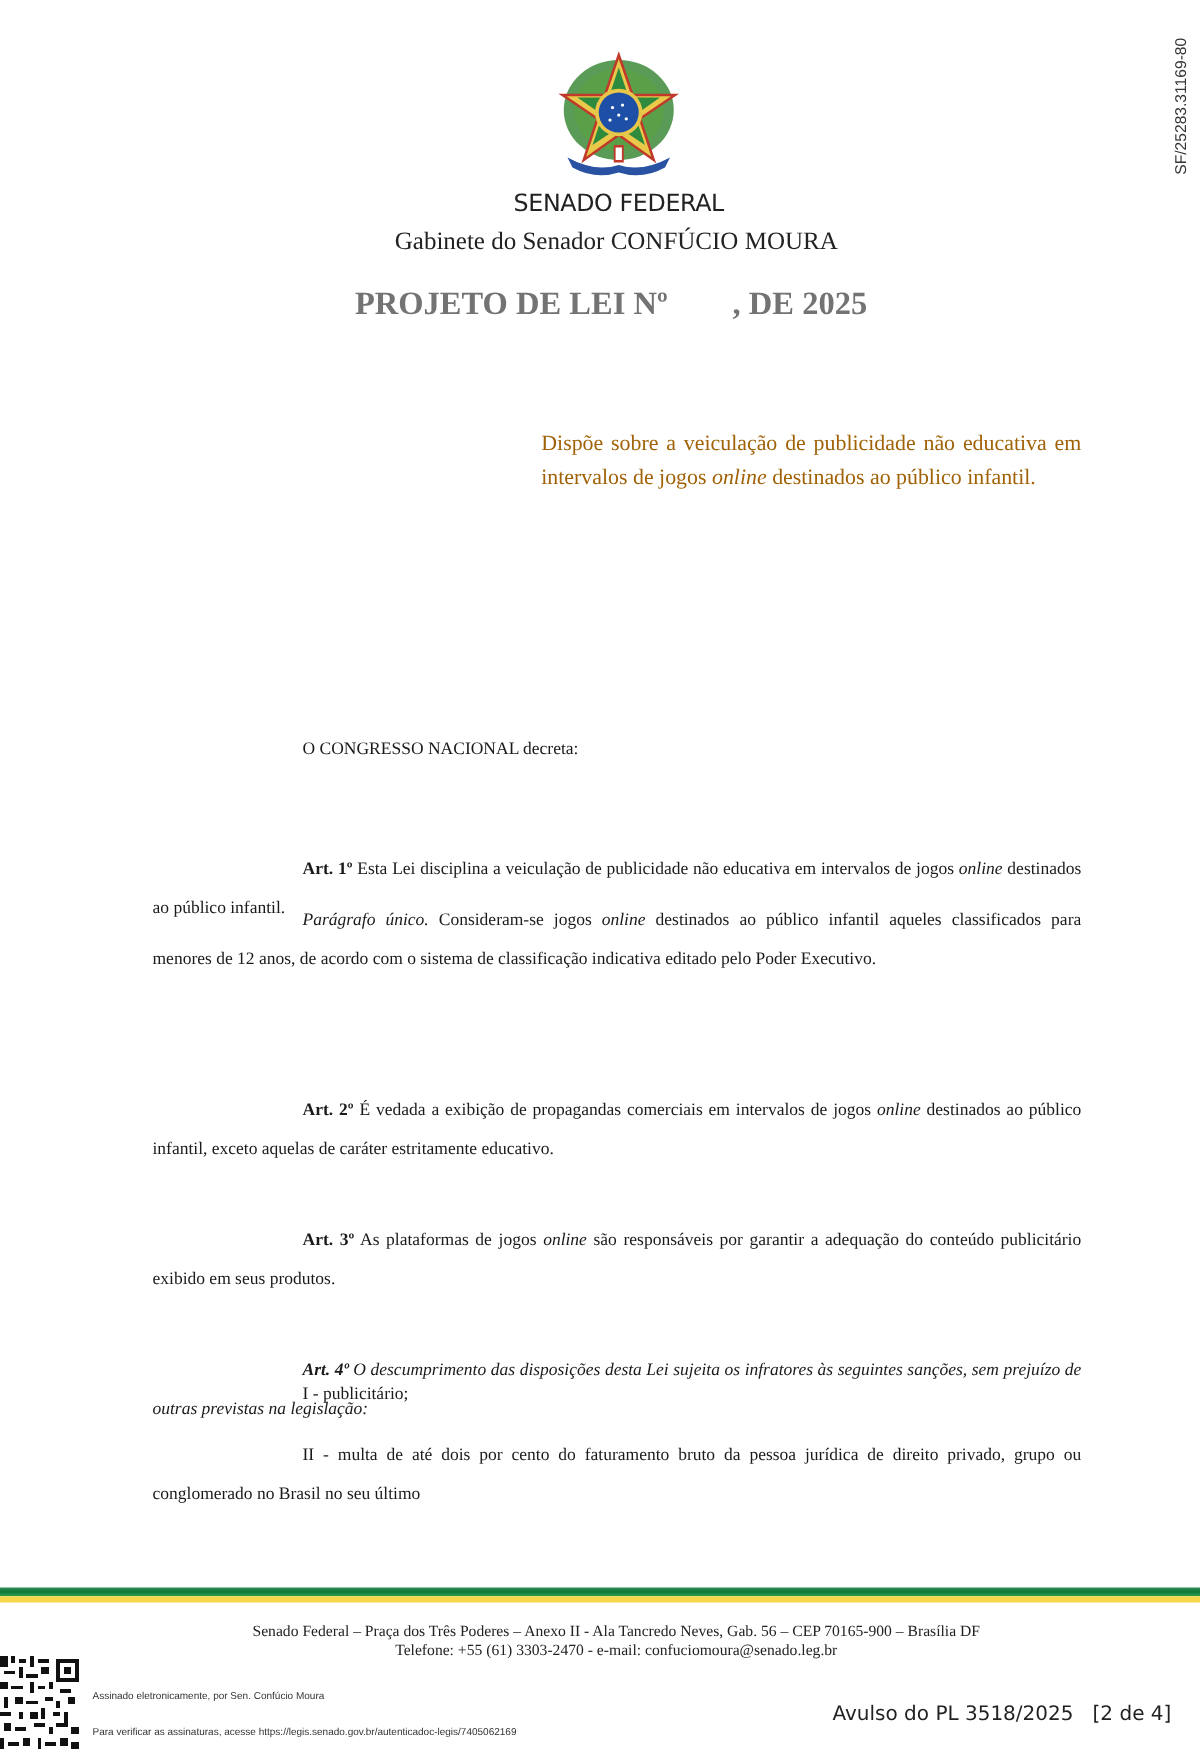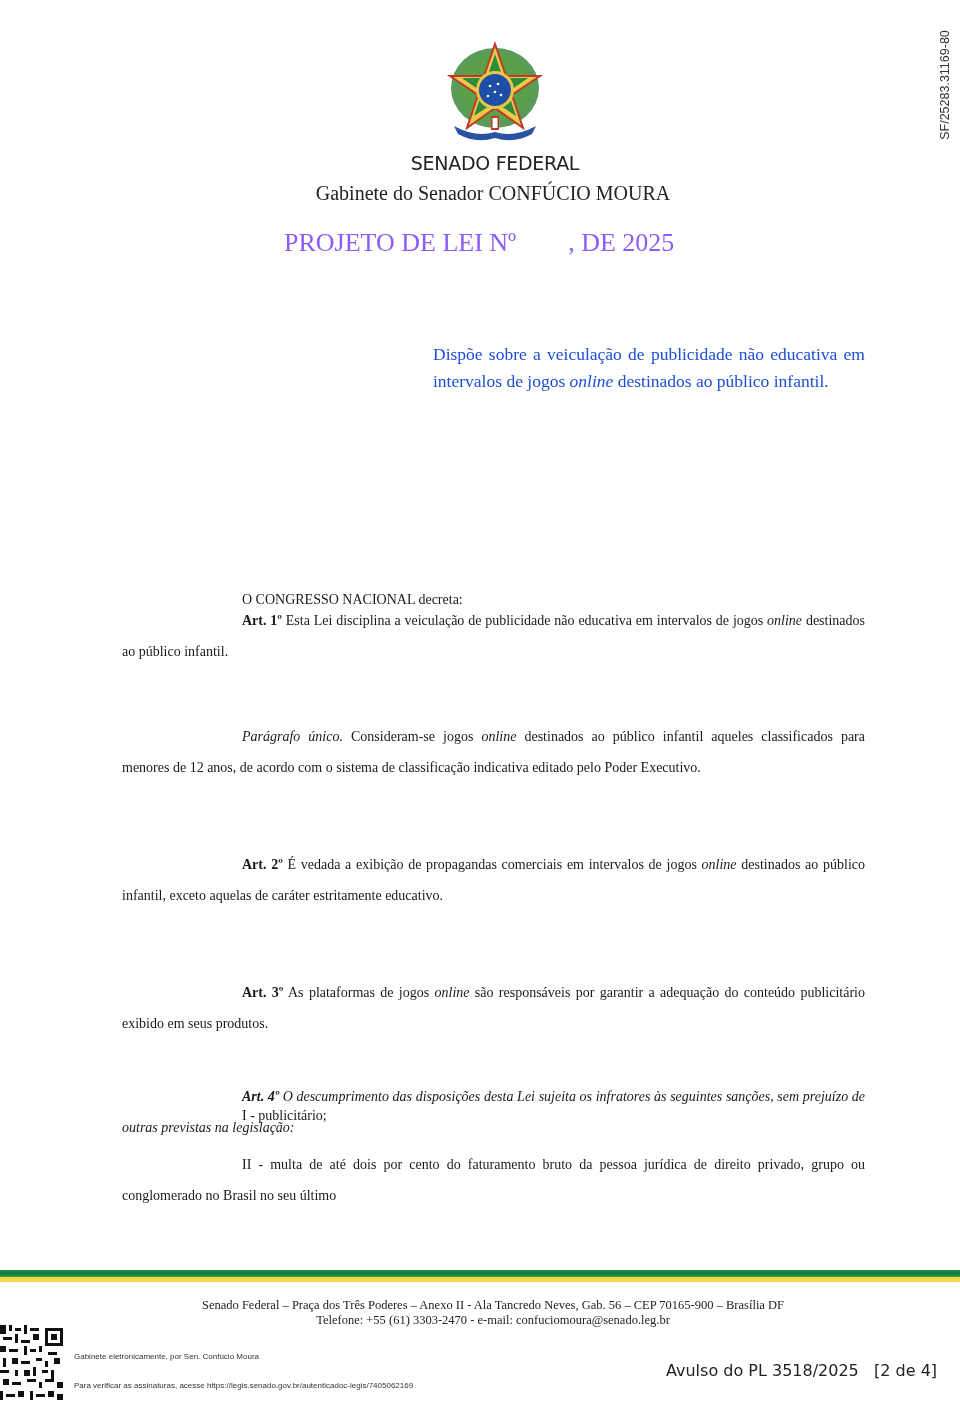--- a/index.html
+++ b/index.html
@@ -2,22 +2,22 @@
 <html><head>
 <meta charset="utf-8">
 <style>
   html, body { margin:0; padding:0; background:#ffffff; }
   body { width:960px; height:1403px; position:relative; overflow:hidden; color:#111; font-family:"Liberation Serif", serif; }
   .side-code { position:absolute; left:935px; top:5px; width:20px; height:160px; }
   .side-code span { position:absolute; left:50%; top:50%; transform:translate(-50%,-50%) rotate(-90deg); white-space:nowrap; font-family:"Liberation Sans", sans-serif; font-size:12.5px; color:#333; }
   .coat { position:absolute; left:446px; top:40px; width:98px; height:104px; }
   .hdr1 { position:absolute; left:0; width:990px; top:152px; text-align:center; font-family:"DejaVu Sans", sans-serif; font-size:19px; color:#222; letter-spacing:-0.3px; }
   .hdr2 { position:absolute; left:0; width:986px; top:182px; text-align:center; font-size:20px; color:#222; }
-  .title { position:absolute; left:284px; top:228px; font-size:26px; font-weight:normal; color:#8b5cf6; white-space:pre; }
-  .ementa { position:absolute; left:433px; top:341px; width:432px; font-size:17.5px; line-height:27px; text-align:justify; color:#1d4ed8;font-family:Liberation Serif, serif; }
+  .title { position:absolute; left:284px; top:228px; font-size:26px; font-weight:bold; color:#737373; white-space:pre; }
+  .ementa { position:absolute; left:433px; top:341px; width:432px; font-size:17.5px; line-height:27px; text-align:justify; color:#a16207;font-family:Liberation Serif, serif; }
   .body { position:absolute; left:122px; width:743px; font-size:14px; line-height:31px; text-align:justify; color:#1a1a1a; }
   .indent { text-indent:120px; }
   .b { font-weight:bold; }
   .i { font-style:italic; }
   .stripe-g { position:absolute; left:0; width:960px; top:1270px; height:7px; background:linear-gradient(#2e8b57,#0f7a3a 50%,#2f9e4b); }
   .stripe-y { position:absolute; left:0; width:960px; top:1277px; height:5px; background:#f4d84a; }
   .addr1 { position:absolute; left:0; width:986px; top:1298px; text-align:center; font-size:12.5px; color:#222; }
   .addr2 { position:absolute; left:0; width:986px; top:1313px; text-align:center; font-size:12.5px; color:#222; }
   .qr { position:absolute; left:0; top:1324px; width:66px; height:79px; }
   .sig1 { position:absolute; left:74px; top:1352px; font-family:"Liberation Sans", sans-serif; font-size:8px; color:#333; }
@@ -49,25 +49,25 @@
 </svg>
 
 <div class="hdr1">SENADO FEDERAL</div>
 <div class="hdr2">Gabinete do Senador CONFÚCIO MOURA</div>
 <div class="title">PROJETO DE LEI Nº        , DE 2025</div>
 
 <div class="ementa"><span>Dispõe sobre a veiculação de publicidade não educativa em intervalos de jogos </span><span class="i">online</span><span> destinados ao público infantil.</span></div>
 
 <div class="body indent" style="top:584px;">O CONGRESSO NACIONAL decreta:</div>
 
-<div class="body indent" style="top:605px;"><span class="b">Art. 1º</span><span> Esta Lei disciplina a veiculação de publicidade não educativa em intervalos de jogos </span><span class="i">online</span><span> destinados ao público infantil.</span></div>
+<div class="body indent" style="top:680px;"><span class="b">Art. 1º</span><span> Esta Lei disciplina a veiculação de publicidade não educativa em intervalos de jogos </span><span class="i">online</span><span> destinados ao público infantil.</span></div>
 
 <div class="body indent" style="top:721px;"><span class="i">Parágrafo único.</span><span> Consideram-se jogos </span><span class="i">online</span><span> destinados ao público infantil aqueles classificados para menores de 12 anos, de acordo com o sistema de classificação indicativa editado pelo Poder Executivo.</span></div>
 
-<div class="body indent" style="top:849px;"><span class="b">Art. 2º</span><span> É vedada a exibição de propagandas comerciais em intervalos de jogos </span><span class="i">online</span><span> destinados ao público infantil, exceto aquelas de caráter estritamente educativo.</span></div>
+<div class="body indent" style="top:873px;"><span class="b">Art. 2º</span><span> É vedada a exibição de propagandas comerciais em intervalos de jogos </span><span class="i">online</span><span> destinados ao público infantil, exceto aquelas de caráter estritamente educativo.</span></div>
 
 <div class="body indent" style="top:942px;margin-top:35px;"><span class="b">Art. 3º</span><span> As plataformas de jogos </span><span class="i">online</span><span> são responsáveis por garantir a adequação do conteúdo publicitário exibido em seus produtos.</span></div>
 
 <div class="body indent" style="top:1081px;font-style:italic;"><span class="b">Art. 4º</span><span> O descumprimento das disposições desta Lei sujeita os infratores às seguintes sanções, sem prejuízo de outras previstas na legislação:</span></div>
 
 <div class="body indent" style="top:1100px;">I - publicitário;</div>
 <div class="body indent" style="top:1149px;">II - multa de até dois por cento do faturamento bruto da pessoa jurídica de direito privado, grupo ou conglomerado no Brasil no seu último</div>
 
 <div class="stripe-g"></div>
 <div class="stripe-y"></div>
@@ -115,15 +115,15 @@
     <rect x="19" y="19" width="2" height="2" fill="#111"></rect>
   <rect x="0" y="22" width="1" height="3" fill="#111"></rect>
     <rect x="2" y="23" width="3" height="1" fill="#111"></rect>
     <rect x="6" y="22" width="2" height="2" fill="#111"></rect>
     <rect x="10" y="22" width="1" height="3" fill="#111"></rect>
     <rect x="12" y="23" width="3" height="1" fill="#111"></rect>
     <rect x="16" y="22" width="2" height="2" fill="#111"></rect>
     <rect x="19" y="23" width="2" height="2" fill="#111"></rect>
 </svg>
 
-<div class="sig1">Gabinete eletronicamente, por Sen. Confúcio Moura</div>
+<div class="sig1">Assinado eletronicamente, por Sen. Confúcio Moura</div>
 <div class="sig2">Para verificar as assinaturas, acesse https://legis.senado.gov.br/autenticadoc-legis/7405062169</div>
 <div class="avulso">Avulso do PL 3518/2025   [2 de 4]</div>
 
 </body></html>

